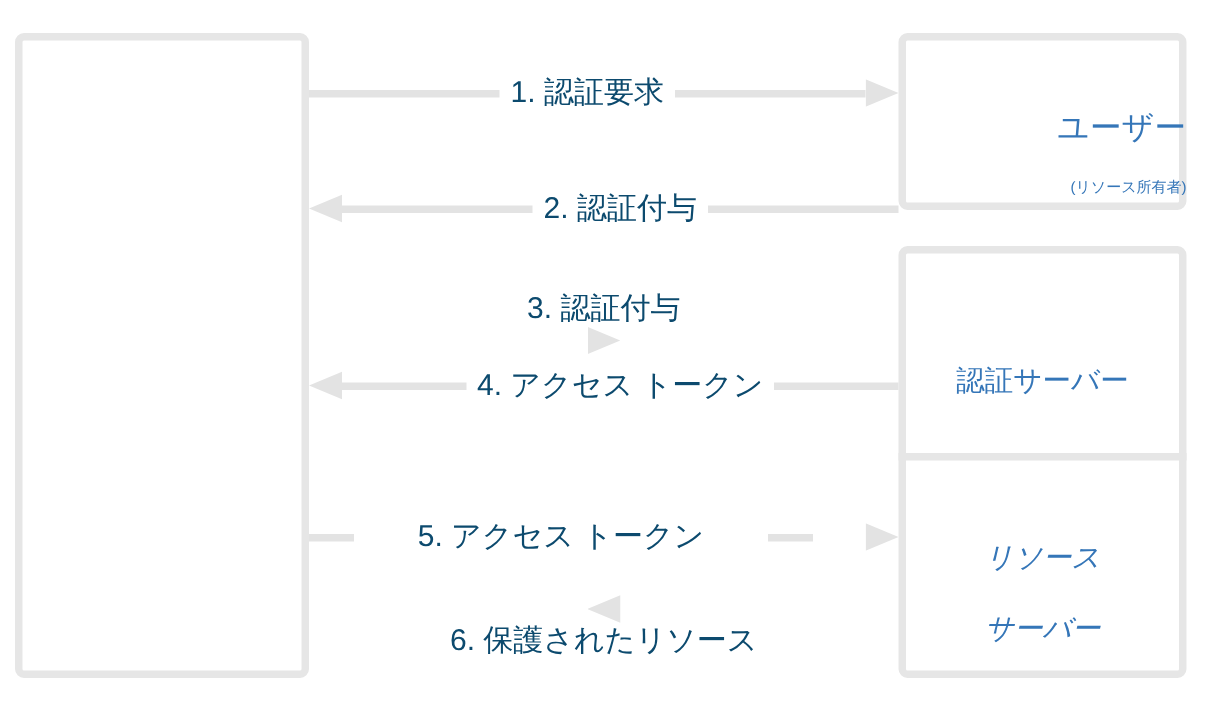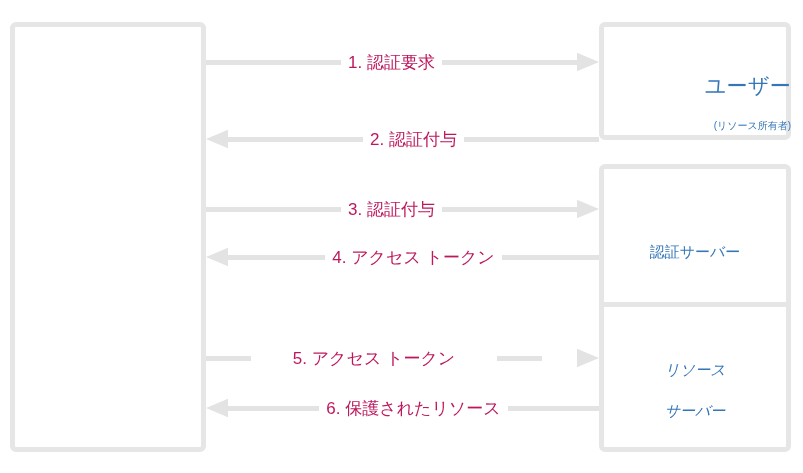--- a/index.html
+++ b/index.html
@@ -54,41 +54,41 @@
     font-size: 21px;
     letter-spacing: 0.3px;
   }
   .title-sub {
     display: block;
     font-size: 10px;
     margin-top: 2px;
   }
   .title-mid {
     display: block;
-    font-size: 15px;
+    font-size: 19px;
     line-height: 1.5;
   }
 
   #app-label  { left: 10px;  top: 192px; width: 196px; }
   #user-label { left: 599px; top: 55px;  width: 192px; text-align: right; }
   #auth-label { left: 599px; top: 222px; width: 192px; }
   #res-label  { left: 599px; top: 340px; width: 192px; font-style: italic; }
 
   
   .flow-row {
     position: absolute;
     left: 206px;
     width: 393px;
     height: 26px;
     display: flex;
     align-items: center;
   }
   .flow-label {
-    color: #be185d;
-    font-size: 17px;
+    color: #0c4a6e;
+    font-size: 20px;
     white-space: nowrap;
     padding: 0 7px;
     line-height: 1;
     user-select: none;
     text-align: center;
   }
   .line {
     flex: 1 1 auto;
     height: 5px;
     background: #e3e3e3;
@@ -104,24 +104,24 @@
     clip-path: polygon(0 8%, 100% 50%, 0 92%);
   }
   .head.left {
     background: #e3e3e3;
     clip-path: polygon(100% 8%, 0 50%, 100% 92%);
   }
 
   
   #row-1 { top: 49px;  }
   #row-2 { top: 97px; margin-top: 29px;  }
-  #row-3 { top: 196px; }
+  #row-3 { top: 196px; flex-direction: column; }
   #row-4 { top: 244px; }
   #row-5 { top: 345px; gap: 35px; }
-  #row-6 { top: 395px; }
+  #row-6 { top: 395px; flex-direction: column; }
 </style>
 </head>
 <body>
 
 <div id="canvas">
 
   <div class="box" id="app-box"></div>
 
   <div class="box" id="user-box"></div>
   <div class="box-label" id="user-label">

